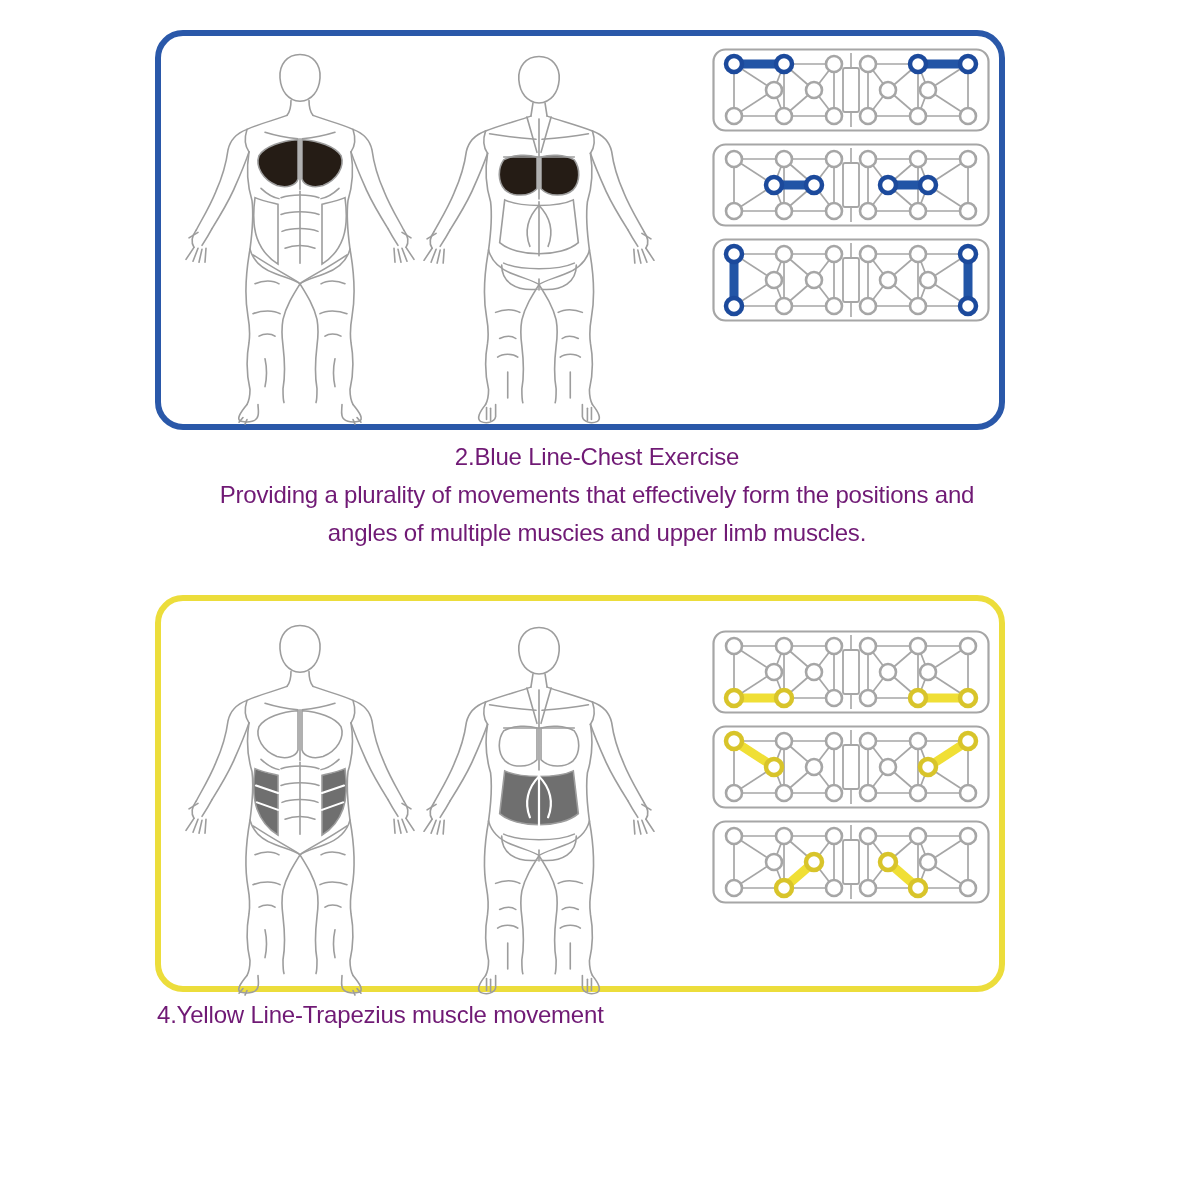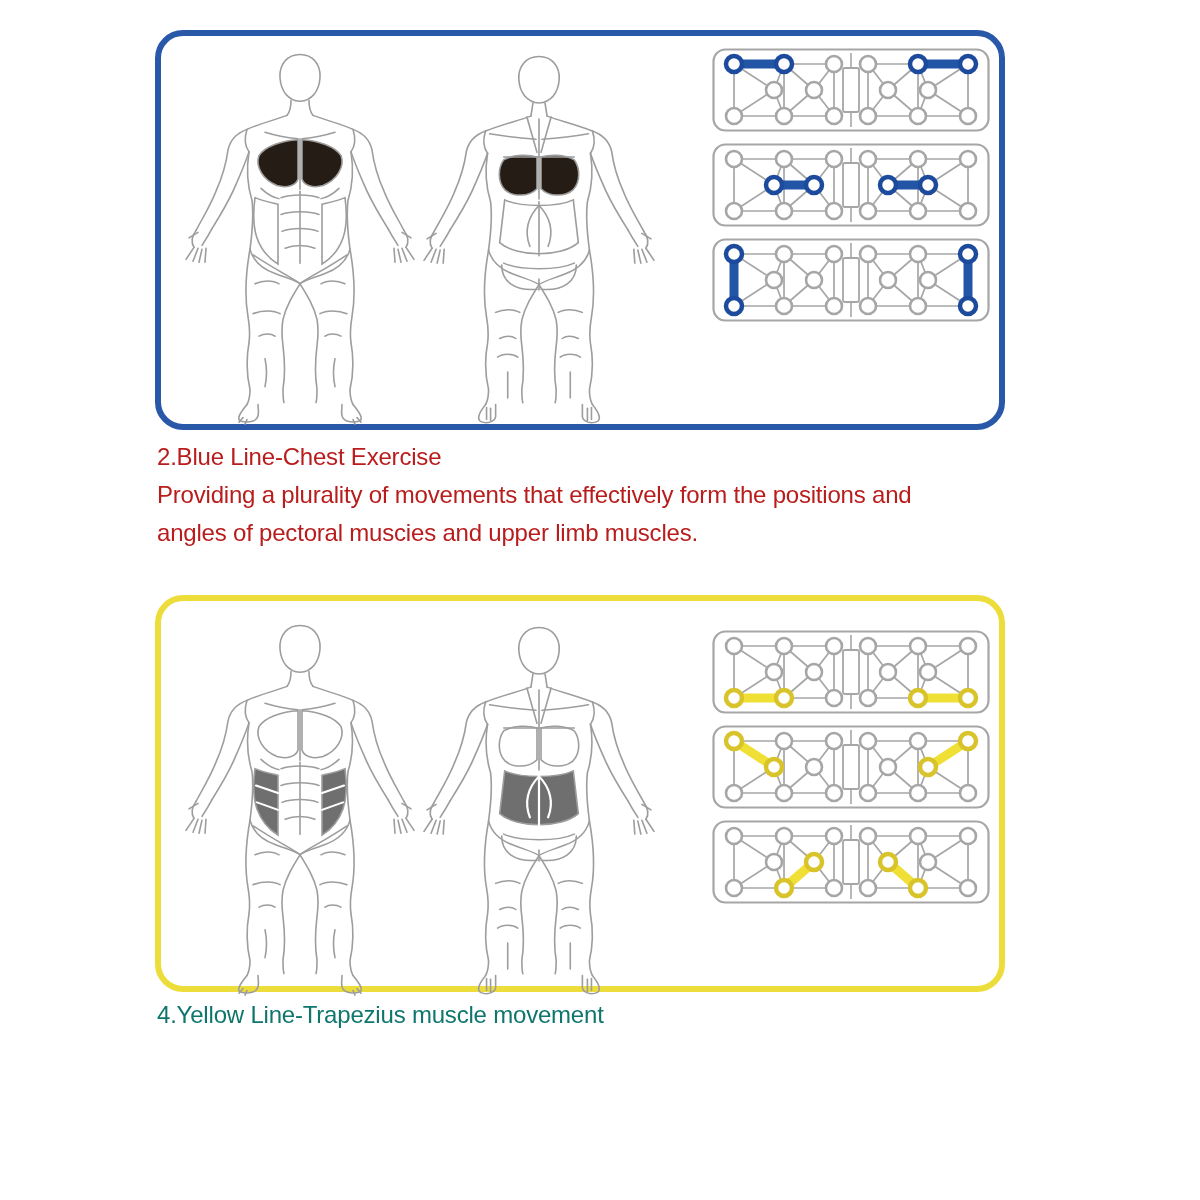--- a/index.html
+++ b/index.html
@@ -341,24 +341,24 @@
           <circle cx="256" cy="68" r="8" fill="#fff" stroke="#a6a6a6" stroke-width="2.6"></circle>
           <circle cx="176" cy="42" r="8" fill="#fff" stroke="#a6a6a6" stroke-width="2.6"></circle>
           <circle cx="216" cy="42" r="8" fill="#fff" stroke="#a6a6a6" stroke-width="2.6"></circle>
           <circle cx="22" cy="16" r="8" fill="#fff" stroke="#1c4a9c" stroke-width="4.5"></circle>
           <circle cx="22" cy="68" r="8" fill="#fff" stroke="#1c4a9c" stroke-width="4.5"></circle>
           <circle cx="256" cy="16" r="8" fill="#fff" stroke="#1c4a9c" stroke-width="4.5"></circle>
           <circle cx="256" cy="68" r="8" fill="#fff" stroke="#1c4a9c" stroke-width="4.5"></circle>
         </svg>
       </div>
   </section>
-  <div class="caption caption-0" style="color: #b91c1c;">
+  <div class="caption caption-0" style="color: #701a75; text-align: center;">
     <div class="cap-title">2.Blue Line-Chest Exercise</div>
     <div class="cap-body">Providing a plurality of movements that effectively form the positions and
-angles of pectoral muscies and upper limb muscles.</div>
+angles of multiple muscies and upper limb muscles.</div>
   </div>
 
   <section class="panel" data-section="1" style="border-color: rgb(236, 221, 59);">
     <div class="fig fig-front">
         <svg viewBox="0 0 230 404" preserveAspectRatio="none">
           <g>
             <path d="M113,98 C97,99 80,105 74,115 C70,127 78,141 92,147 C102,150 111,147 113,140 Z" fill="none" stroke="#9d9d9d" stroke-width="1.6"></path>
             <path d="M117,98 C133,99 150,105 156,115 C160,127 152,141 138,147 C128,150 119,147 117,140 Z" fill="none" stroke="#9d9d9d" stroke-width="1.6"></path>
             <path d="M70,160 C68,176 68,191 72,203 C76,215 84,225 93,231 L93,167 C85,165 76,163 70,160 Z" fill="#6f6f6f" stroke="#9d9d9d" stroke-width="1.6"></path>
             <path d="M160,160 C162,176 162,191 158,203 C154,215 146,225 137,231 L137,167 C145,165 154,163 160,160 Z" fill="#6f6f6f" stroke="#9d9d9d" stroke-width="1.6"></path>
@@ -672,17 +672,17 @@
           <circle cx="256" cy="68" r="8" fill="#fff" stroke="#a6a6a6" stroke-width="2.6"></circle>
           <circle cx="176" cy="42" r="8" fill="#fff" stroke="#a6a6a6" stroke-width="2.6"></circle>
           <circle cx="216" cy="42" r="8" fill="#fff" stroke="#a6a6a6" stroke-width="2.6"></circle>
           <circle cx="72" cy="68" r="8" fill="#fff" stroke="#d8c42a" stroke-width="4.5"></circle>
           <circle cx="102" cy="42" r="8" fill="#fff" stroke="#d8c42a" stroke-width="4.5"></circle>
           <circle cx="176" cy="42" r="8" fill="#fff" stroke="#d8c42a" stroke-width="4.5"></circle>
           <circle cx="206" cy="68" r="8" fill="#fff" stroke="#d8c42a" stroke-width="4.5"></circle>
         </svg>
       </div>
   </section>
-  <div class="caption caption-1" style="color: #0f766e;">
+  <div class="caption caption-1" style="color: #701a75;">
     <div class="cap-title">4.Yellow Line-Trapezius muscle movement</div>
   </div>
 
 </div>
 
 </body></html>

